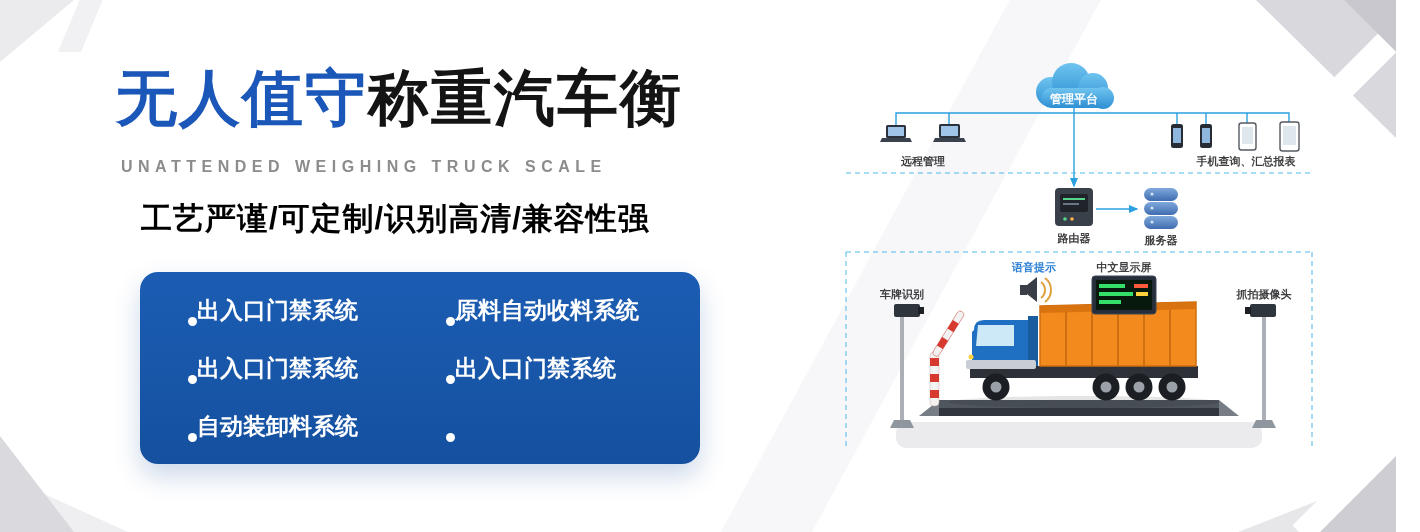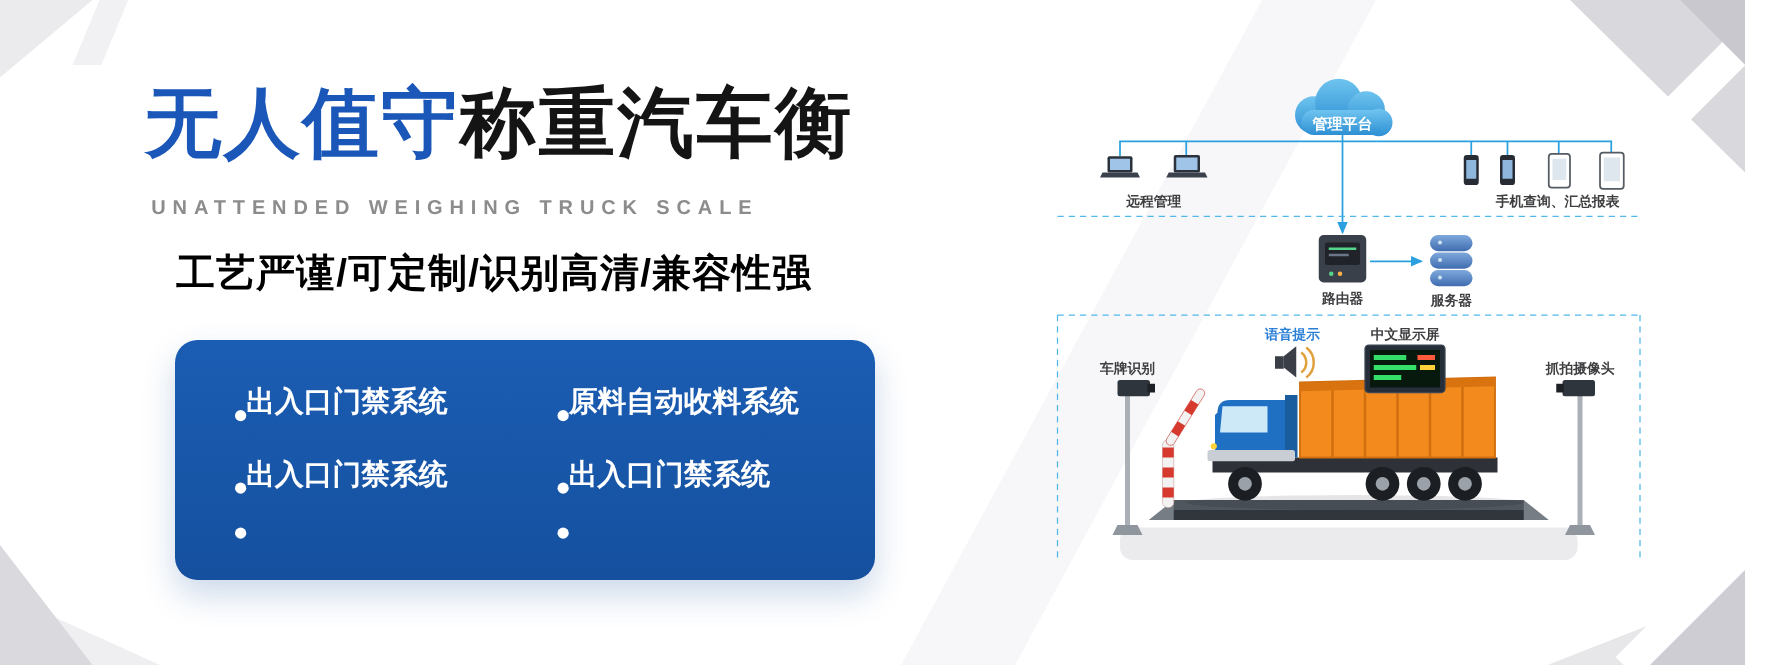--- a/index.html
+++ b/index.html
@@ -92,20 +92,21 @@
     <div class="feature">
       <span class="dot"></span>
       <span>出入口门禁系统</span>
     </div>
     <div class="feature">
       <span class="dot"></span>
       <span>出入口门禁系统</span>
     </div>
     <div class="feature">
       <span class="dot"></span>
+      <span>自动装卸料系统</span>
     </div>
     <div class="feature">
       <span class="dot"></span>
     </div>
   </div>
 
   <div class="diagram-wrap">
     <svg viewBox="0 0 470 440" width="470" height="440">
       <defs>
         <linearGradient id="cloudG" x1="0" y1="0" x2="0" y2="1">

